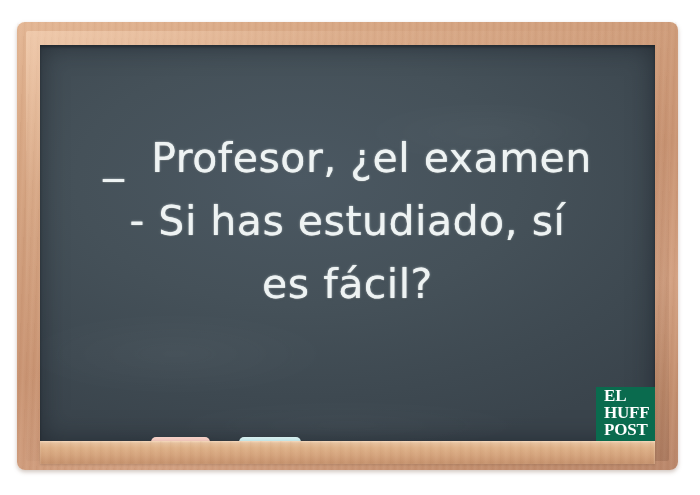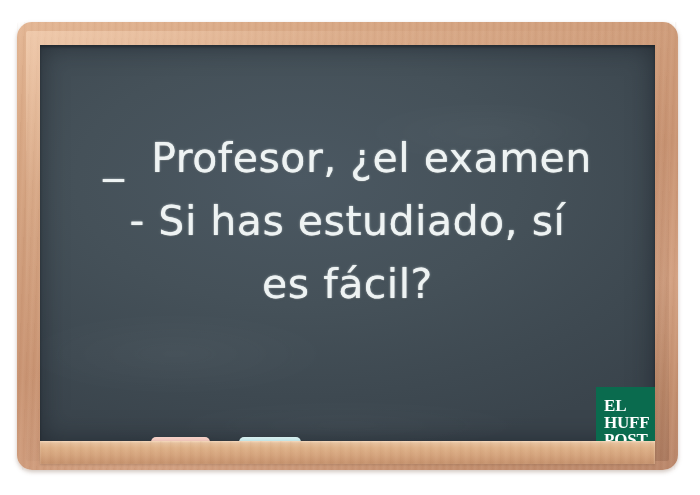--- a/index.html
+++ b/index.html
@@ -22,21 +22,21 @@
   }
 
   
   #frame {
     position: absolute;
     left: 17px;
     top: 22px;
     width: 661px;
     height: 448px;
     box-sizing: border-box;
-    border-radius: 15px;
+    border-radius: 8px;
     background:
       linear-gradient(160deg,
         #e3b694 0%,
         #d9a986 14%,
         #cf9d7b 32%,
         #c89372 52%,
         #d2a081 72%,
         #c28e6e 88%,
         #b9866a 100%);
     box-shadow: 0 2px 4px rgba(120,90,70,0.35);
@@ -150,21 +150,21 @@
   #logo {
     position: absolute;
     left: 556px;
     top: 342px;
     width: 69px;
     height: 70px;
     background: #0a6b4e;
     display: flex;
     flex-direction: column;
     align-items: flex-start;
-    justify-content: center;
+    justify-content: flex-start;
     padding-left: 8px;
     box-sizing: border-box;
   }
   #logo span {
     display: block;
     font-family: "Liberation Serif", "DejaVu Serif", serif;
     font-weight: 700;
     color: #ffffff;
     font-size: 17px;
     line-height: 17px;

